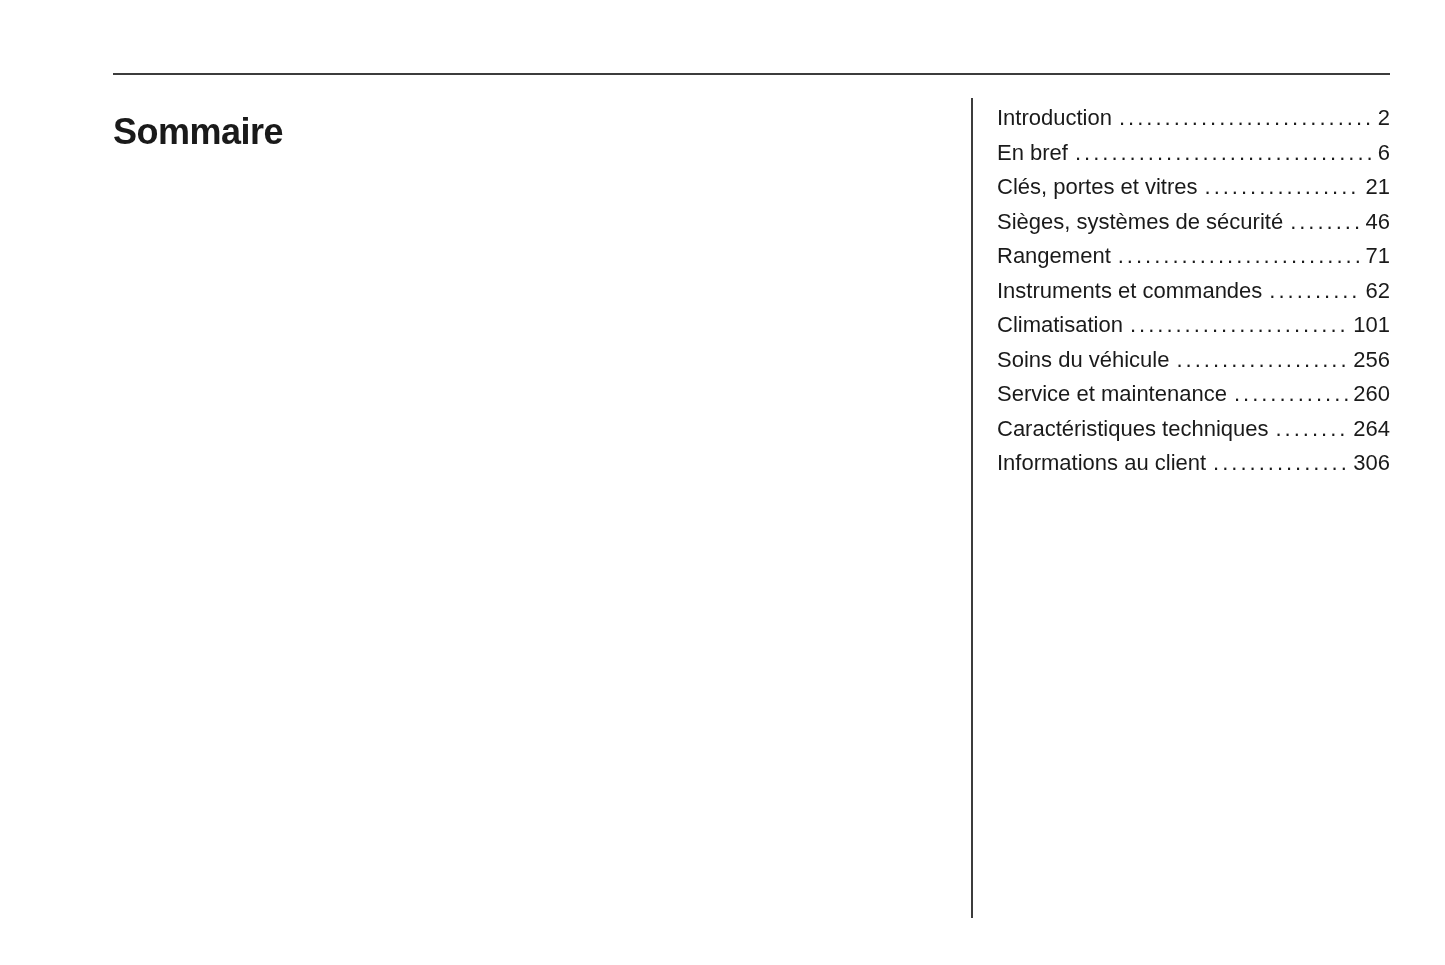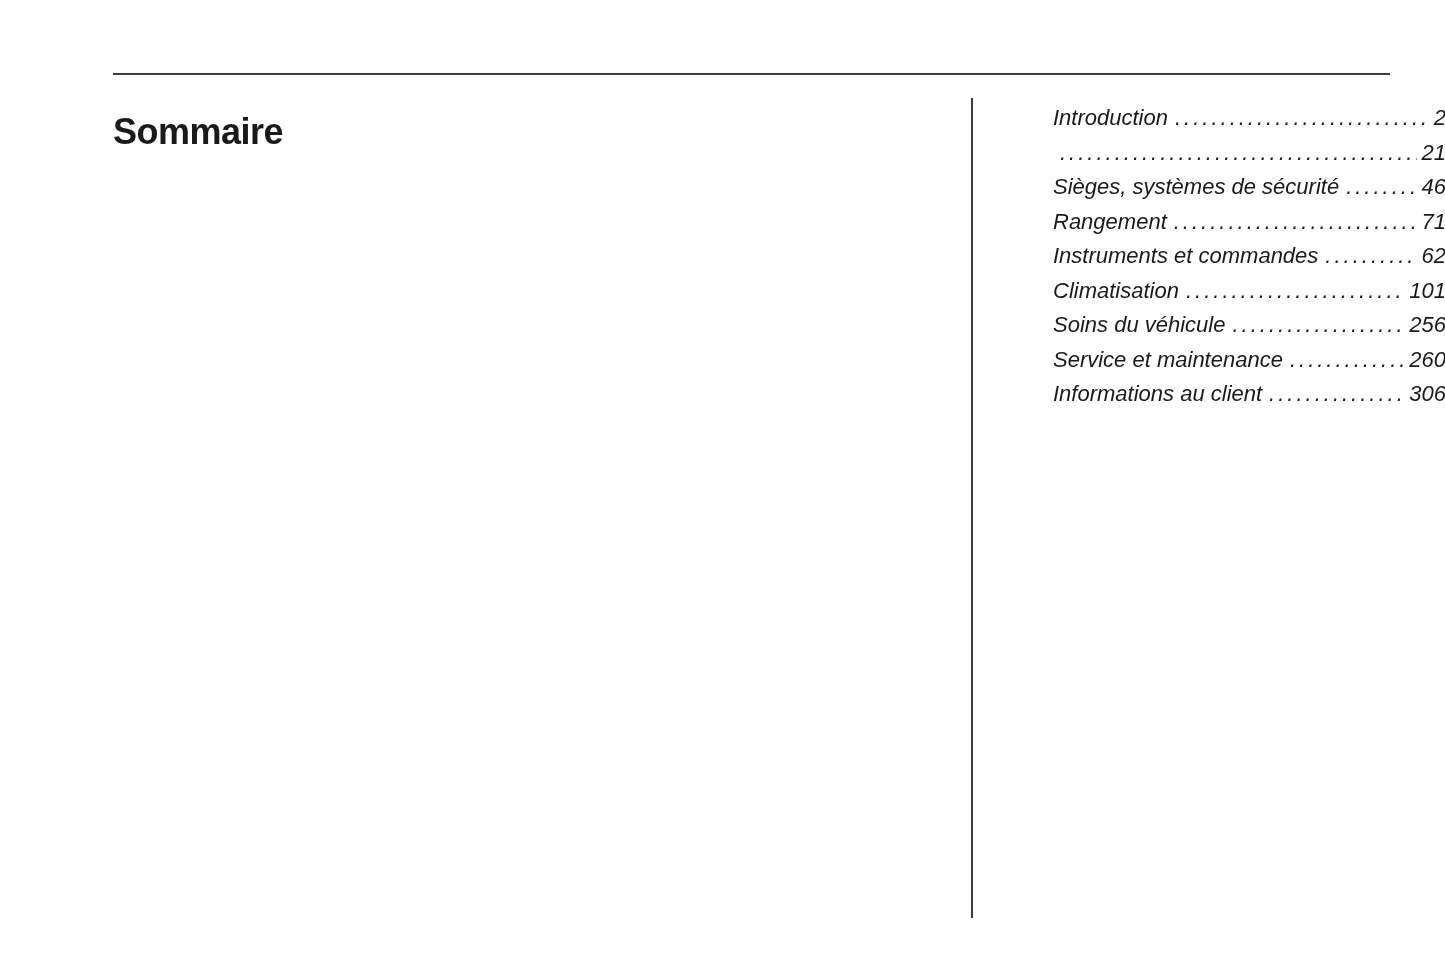--- a/index.html
+++ b/index.html
@@ -38,25 +38,24 @@
     margin-top: 28px;
   }
   .v-rule {
     position: absolute;
     left: 971px; top: 98px;
     width: 2px; height: 820px;
     background: var(--rule);
   }
   .toc {
     position: absolute;
-    left: 1053px; top: 101px;
+    left: 997px; top: 101px;
     width: 393px;
     font-size: 22px;
     line-height: 34.5px;
-    font-style: italic;
   }
   .toc-row {
     display: flex;
     align-items: baseline;
     width: 100%;
     cursor: default;
   }
   .toc-label {
     flex: 0 0 auto;
     white-space: nowrap;
@@ -90,22 +89,28 @@
   <div class="v-rule"></div>
 
   <div class="toc">
 
       <div class="toc-row">
         <span class="toc-label">Introduction</span>
         <span class="toc-leader"></span>
         <span class="toc-page">2</span>
       </div>
 
+      <div class="toc-row">
+        <span class="toc-label">En bref</span>
+        <span class="toc-leader"></span>
+        <span class="toc-page">6</span>
+      </div>
 
       <div class="toc-row">
+        <span class="toc-label">Clés, portes et vitres</span>
         <span class="toc-leader"></span>
         <span class="toc-page">21</span>
       </div>
 
       <div class="toc-row">
         <span class="toc-label">Sièges, systèmes de sécurité</span>
         <span class="toc-leader"></span>
         <span class="toc-page">46</span>
       </div>
 
@@ -134,20 +139,25 @@
         <span class="toc-leader"></span>
         <span class="toc-page">256</span>
       </div>
 
       <div class="toc-row">
         <span class="toc-label">Service et maintenance</span>
         <span class="toc-leader"></span>
         <span class="toc-page">260</span>
       </div>
 
+      <div class="toc-row">
+        <span class="toc-label">Caractéristiques techniques</span>
+        <span class="toc-leader"></span>
+        <span class="toc-page">264</span>
+      </div>
 
       <div class="toc-row">
         <span class="toc-label">Informations au client</span>
         <span class="toc-leader"></span>
         <span class="toc-page">306</span>
       </div>
 
     </div>
 
 </div>

